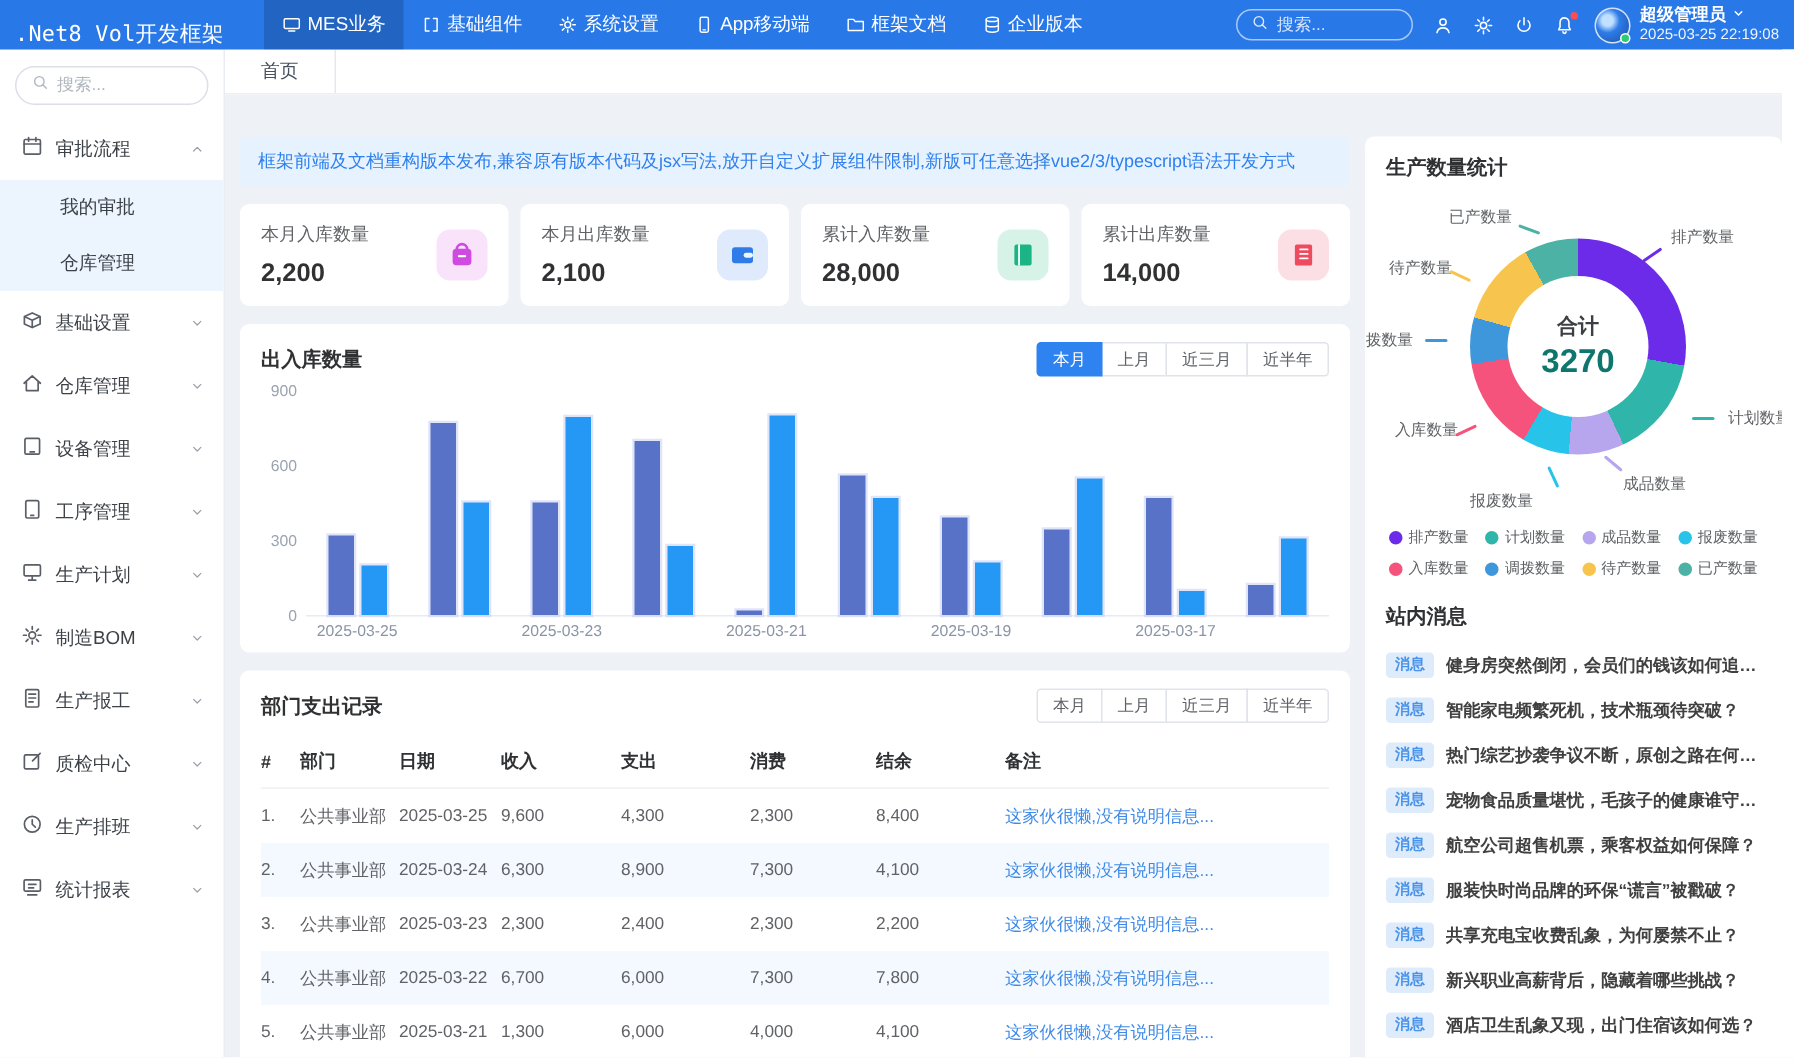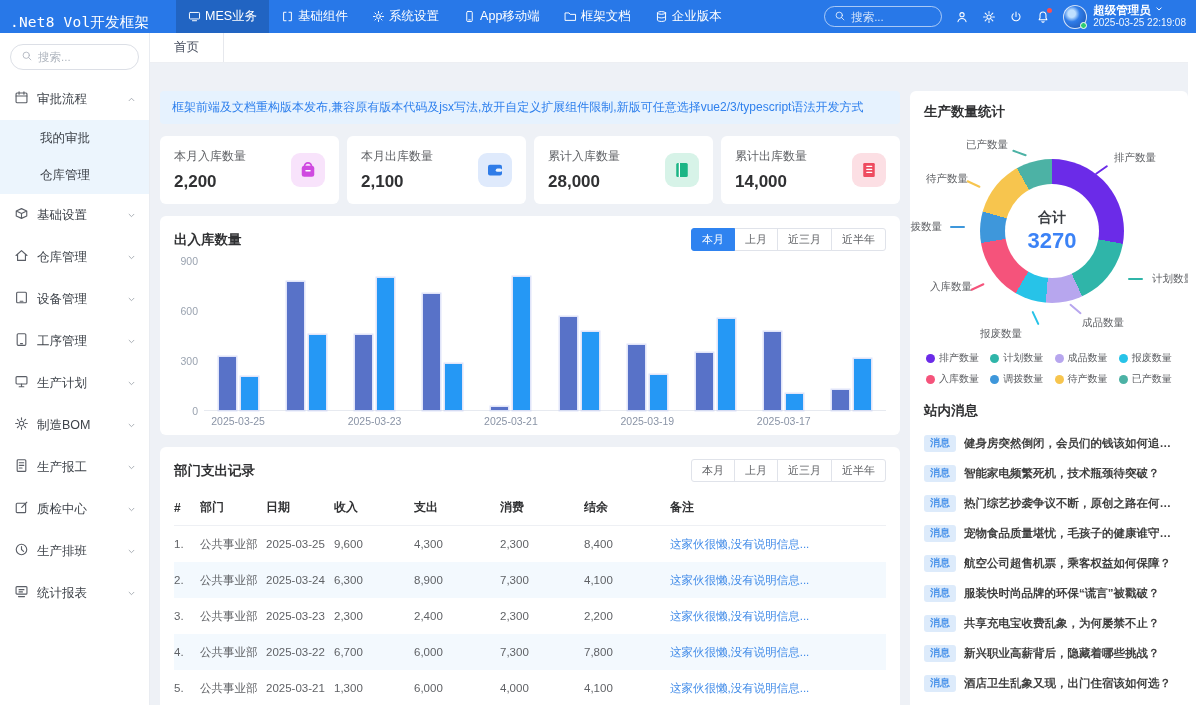--- a/index.html
+++ b/index.html
@@ -88,21 +88,21 @@
   .t-body .t-row { height:36px; font-size:11.5px; color:#606266; }
   .t-body .t-row:nth-child(even) { background:#f3f9fe; }
   .t-cell { white-space:nowrap; overflow:hidden; text-overflow:ellipsis; padding-right:6px; }
   .t-cell.remark { color:#3f8ae8; }
 
   
   .donut-wrap { position:relative; width:250px; height:222px; margin-top:2px; }
   .donut-ring { position:absolute; left:56px; top:36px; width:144px; height:144px; border-radius:50%; }
   .donut-hole { position:absolute; left:25px; top:25px; width:94px; height:94px; border-radius:50%; background:#fff; display:flex; flex-direction:column; align-items:center; justify-content:center; gap:1px; }
   .donut-center-label { font-size:14px; font-weight:bold; color:#3c3f44; }
-  .donut-center-value { font-size:22px; font-weight:bold; color:#3b82f6; }
+  .donut-center-value { font-size:22px; font-weight:bold; color:#0f766e; }
   .donut-label { position:absolute; font-size:10.5px; color:#606266; white-space:nowrap; }
   .donut-line { position:absolute; width:15px; height:2px; border-radius:1px; }
   .legend { display:grid; grid-template-columns:repeat(4,auto); column-gap:9px; row-gap:7px; margin:6px 0 0 2px; }
   .legend-item { display:flex; align-items:center; gap:4px; font-size:10px; color:#606266; cursor:pointer; white-space:nowrap; }
   .legend-dot { width:9px; height:9px; border-radius:50%; flex-shrink:0; }
 
   .msg-title { font-size:13.5px; font-weight:bold; color:#303133; margin:16px 0 8px; }
   .msg-row { display:flex; align-items:center; gap:8px; height:30px; cursor:pointer;font-weight:bold; }
   .msg-badge { flex-shrink:0; font-size:10px; color:#4a93ea; background:#ddebfb; border-radius:3px; padding:1.5px 6px; }
   .msg-text { font-size:11.5px; color:#404040; white-space:nowrap; overflow:hidden; text-overflow:ellipsis; }

